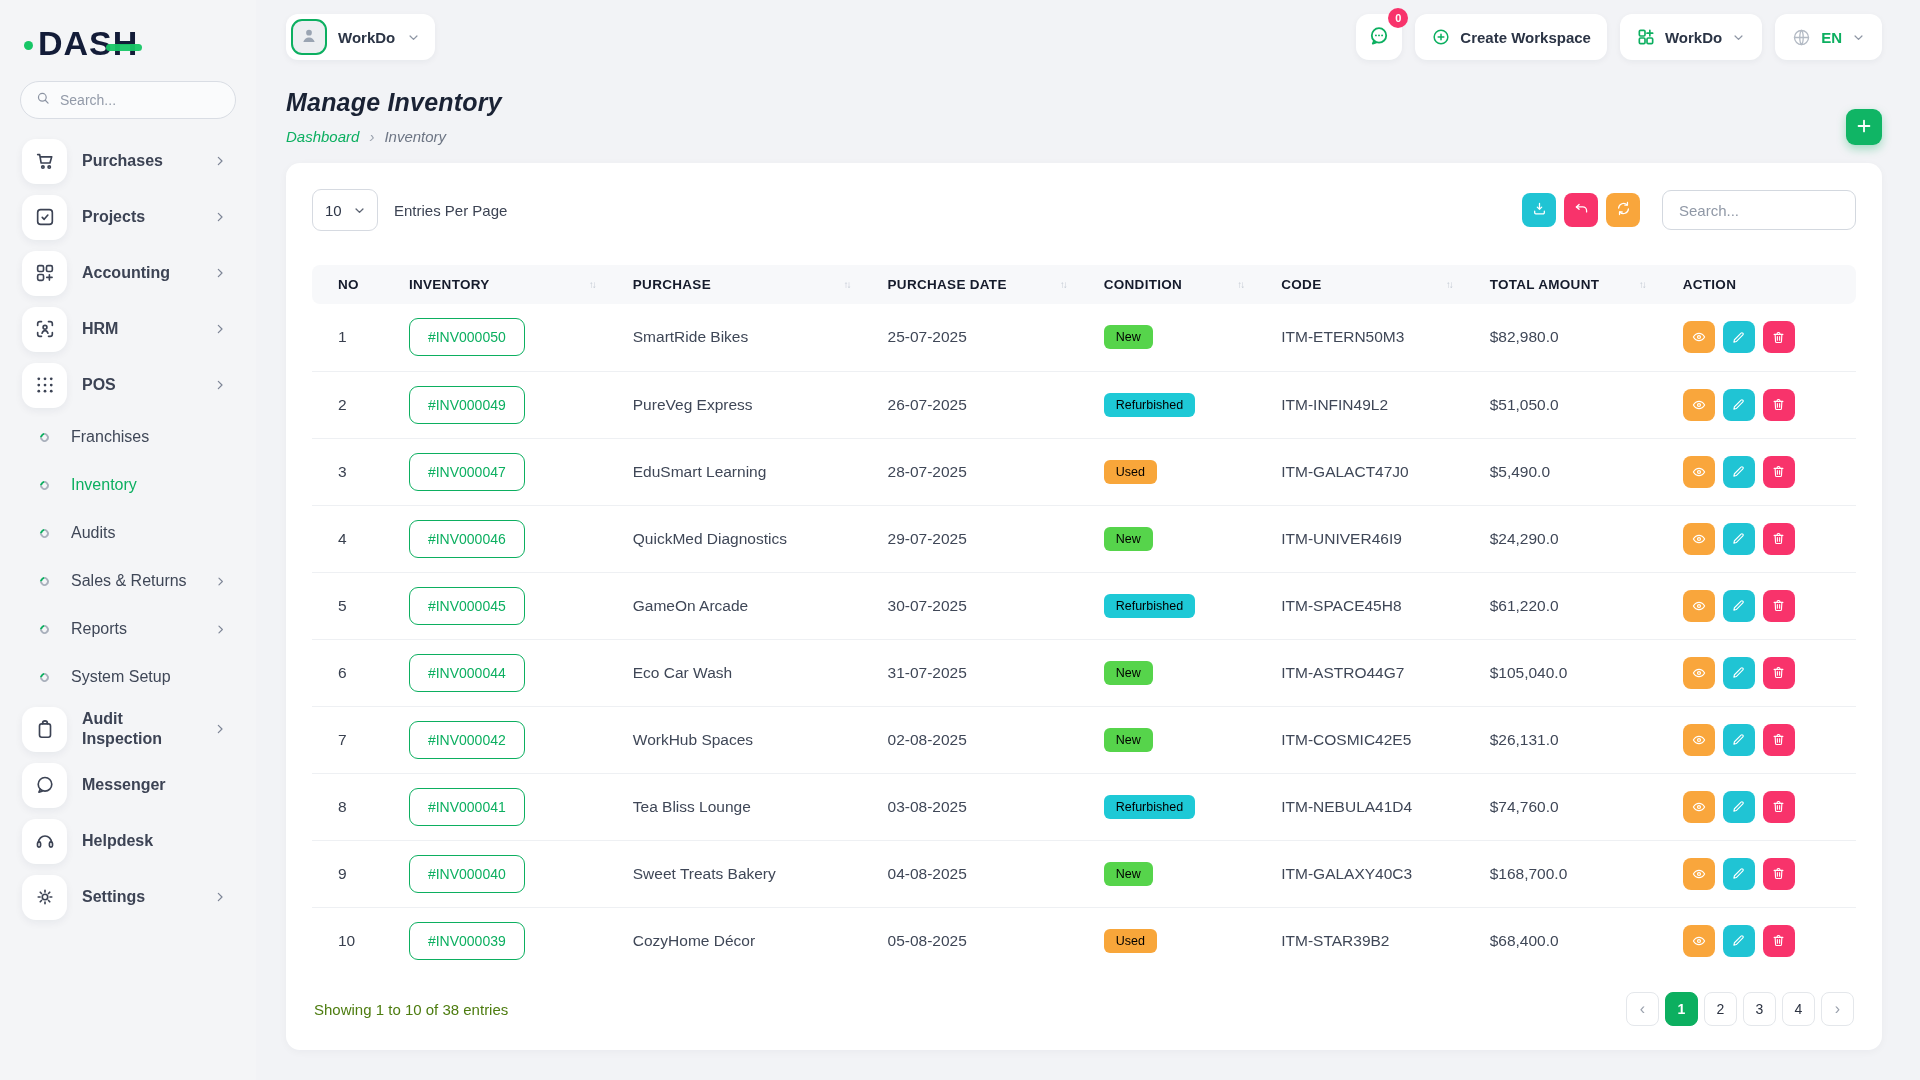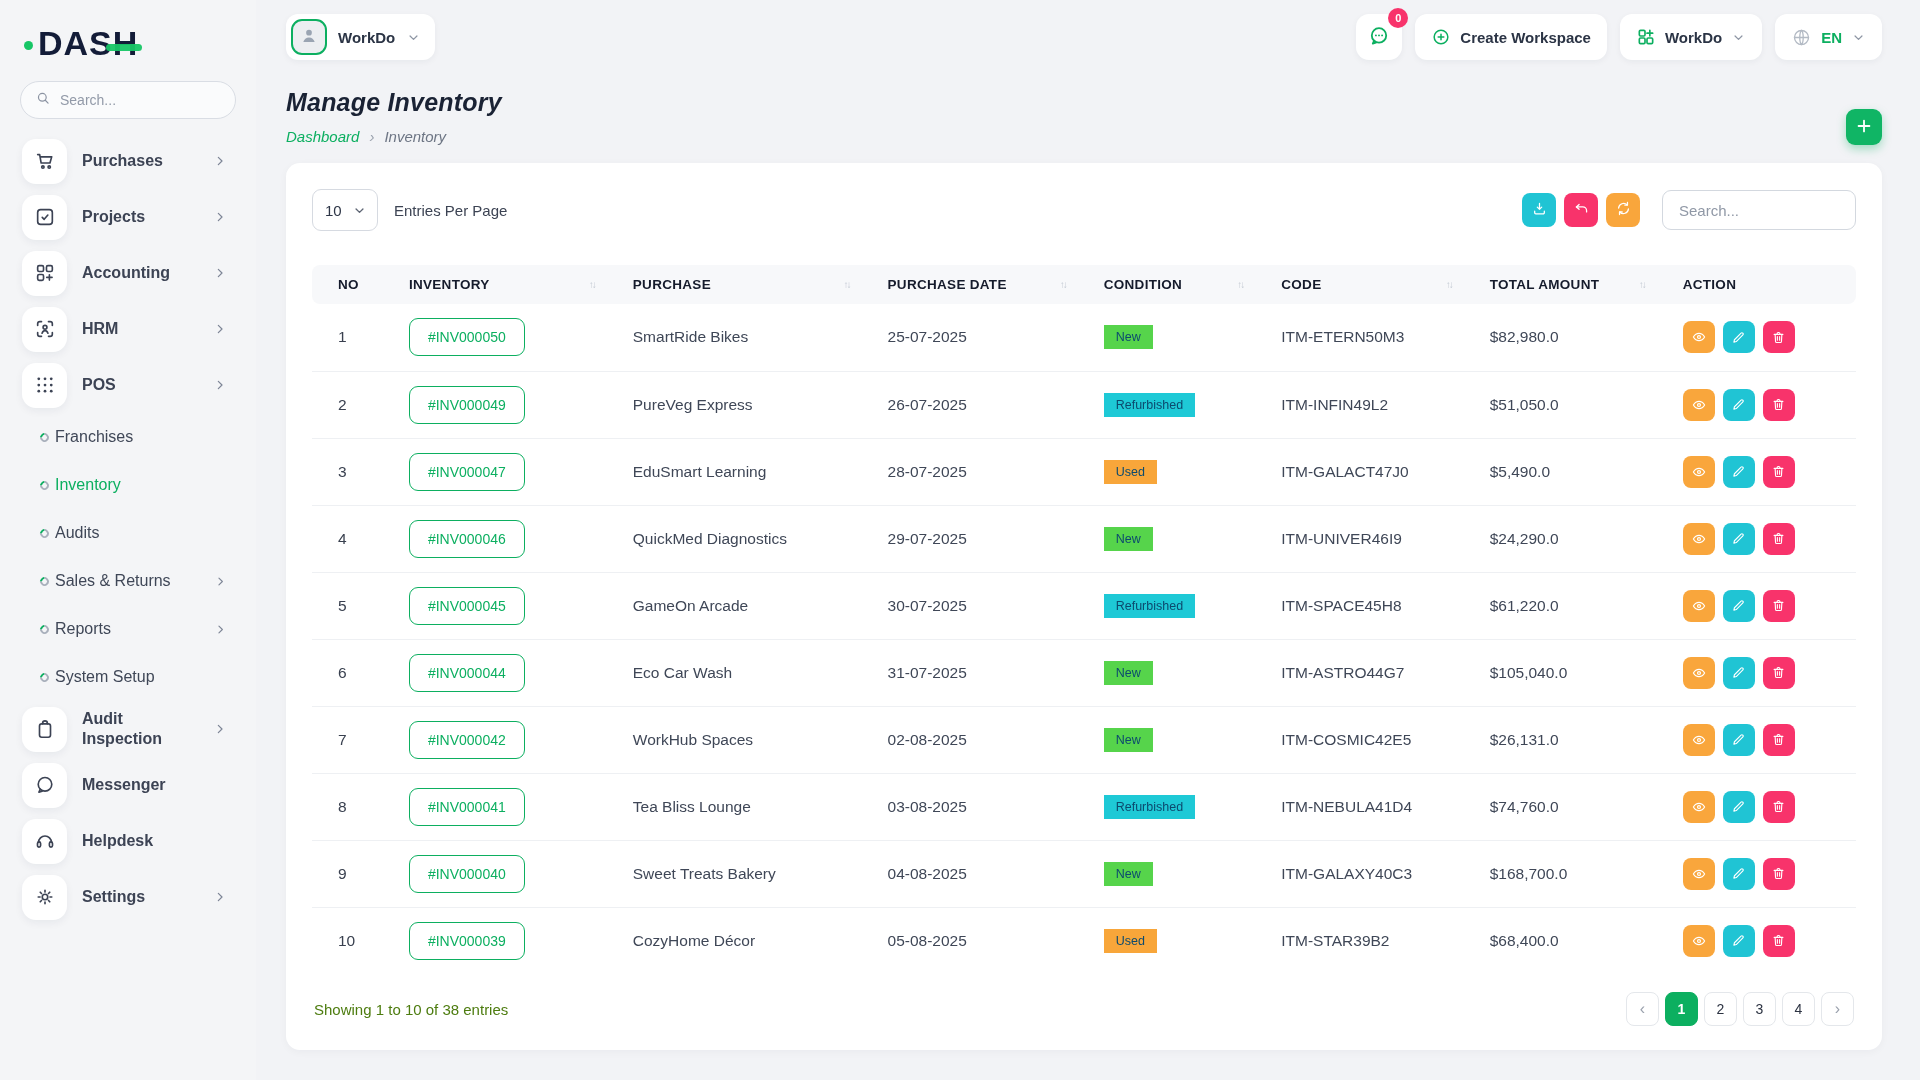--- a/index.html
+++ b/index.html
@@ -21,21 +21,21 @@
   .side-search input{ border:none; outline:none; background:transparent; font-size:14px; color:#5a6272; width:100%; font-family:inherit; }
   .side-search input::placeholder{ color:#929aa8; }
   .nav-item{ display:flex; align-items:center; gap:15px; padding:5px 8px 5px 2px; min-height:56px; cursor:pointer; border-radius:16px; color:#3c4354; }
   .icon-tile{ width:45px; height:45px; flex:0 0 45px; border-radius:14px; background:#fff; box-shadow:0 3px 8px rgba(20,30,60,.06); display:flex; align-items:center; justify-content:center; color:#3c4354; }
   .nav-item .label{ font-size:16px; font-weight:600; line-height:1.22; }
   .nav-item .chev{ margin-left:auto; color:#7d8596; display:flex; }
   .nav-item.active{ background:var(--green); color:#fff; padding-right:12px; }
   .nav-item.active .icon-tile{ color:var(--green); box-shadow:none; }
   .nav-item.active .label{ color:#fff; font-weight:700; }
   .nav-item.active .chev{ color:#fff; }
-  .sub-item{ display:flex; align-items:center; gap:6px; padding:0 8px 0 20px; height:48px; cursor:pointer; color:#3f4757; font-size:16px; }
+  .sub-item{ display:flex; align-items:center; gap:22px; padding:0 8px 0 20px; height:48px; cursor:pointer; color:#3f4757; font-size:16px; }
   .donut{ width:9px; height:9px; flex:0 0 9px; border-radius:50%; border:2.5px solid #a9b0bc; border-top-color:var(--green); transform:rotate(-45deg); }
   .sub-item.active{ color:var(--green); }
   .sub-item .chev{ margin-left:auto; color:#7d8596; display:flex; }
 
   
   .main{ flex:1; height:1080px; background:#f2f3f6; overflow:hidden; }
   .topbar{ display:flex; align-items:center; padding:14px 38px 0 30px; }
   .pill{ display:flex; align-items:center; background:#fff; border:none; border-radius:12px; box-shadow:0 2px 6px rgba(20,30,60,.05); cursor:pointer; font-family:inherit; }
   .ws-pill{ gap:11px; padding:5px 14px 5px 5px; height:46px; }
   .avatar{ width:36px; height:36px; border-radius:11px; border:2px solid var(--green); background:#eceef1; display:flex; align-items:center; justify-content:center; color:#9aa4b2; }
@@ -75,21 +75,21 @@
   table{ width:100%; border-collapse:collapse; margin-top:34px; }
   thead th{ background:#f7f8fa; padding:12px 12px; text-align:left; font-size:13.5px; font-weight:700; color:#151b2c; letter-spacing:.3px; }
   thead th:first-child{ padding-left:26px; border-radius:8px 0 0 8px; }
   thead th:last-child{ border-radius:0 8px 8px 0; }
   thead th .th-wrap{ display:flex; align-items:center; }
   .sort{ margin-left:auto; font-size:10px; color:#c3c9d3; letter-spacing:-2px; padding-right:14px; cursor:pointer; }
   tbody td{ padding:14px 12px; border-bottom:1px solid #eef0f3; font-size:15.5px; color:#3f4757; height:67px; }
   tbody tr:last-child td{ border-bottom:none; }
   td.col-no{ padding-left:26px; color:#39404f; }
   .inv-pill{ display:inline-block; border:1.5px solid var(--green); color:var(--green); background:#fff; border-radius:9px; padding:10px 18px; font-size:14px; cursor:pointer; }
-  .badge{ display:inline-block; color:#0c4a6e; border-radius:0; padding:5px 12px; font-size:12.5px; font-weight:500; }
+  .badge{ display:inline-block; color:#000000; border-radius:6px; padding:5px 12px; font-size:12.5px; font-weight:500; }
   .actions{ display:flex; gap:8px; }
   .act{ width:32px; height:32px; border:none; border-radius:8px; color:#fff; display:flex; align-items:center; justify-content:center; cursor:pointer; }
   .act.view{ background:var(--orange); }
   .act.edit{ background:var(--cyan); }
   .act.del{ background:var(--pink); }
 
   .card-footer{ display:flex; align-items:center; padding:18px 2px 6px; }
   .showing{ font-size:15px; color:#4d7c0f; }
   .pagination{ margin-left:auto; display:flex; align-items:center; gap:6px; }
   .page-btn{ min-width:33px; height:34px; border:1px solid #e4e7eb; background:#fff; border-radius:8px; font-size:14px; color:#2c3342; display:flex; align-items:center; justify-content:center; cursor:pointer; font-family:inherit; padding:0 10px; }

